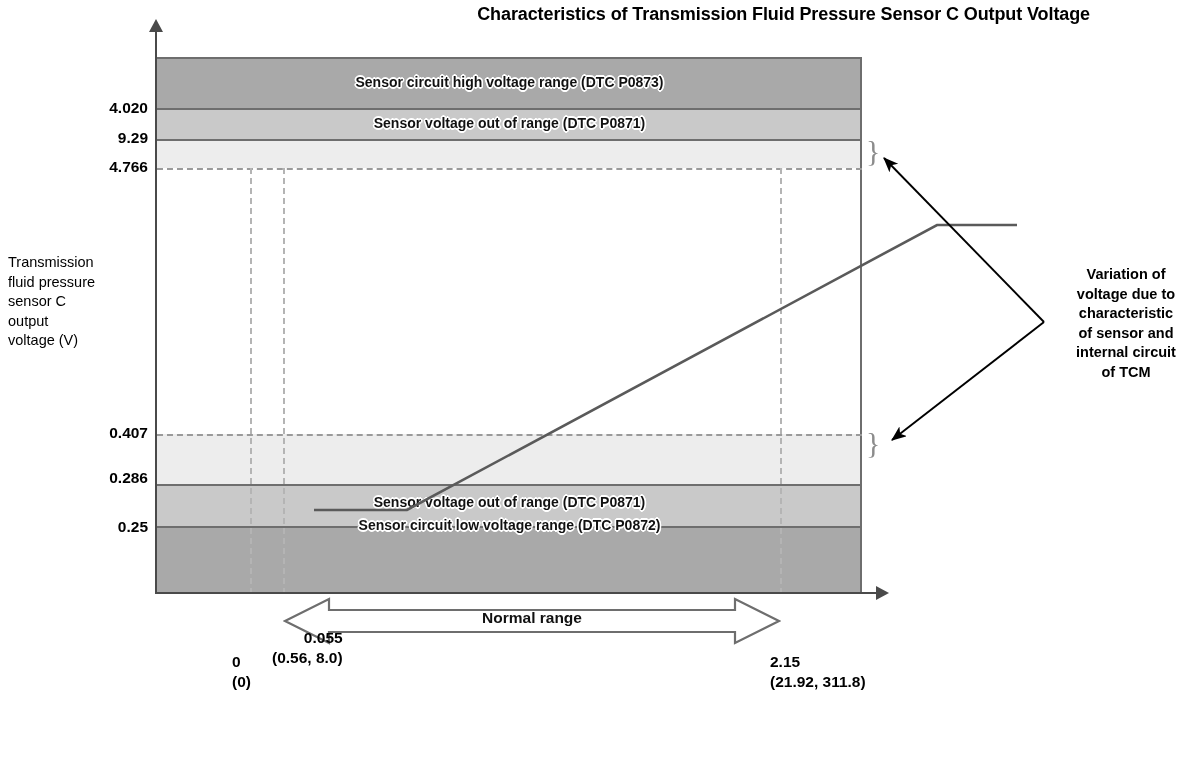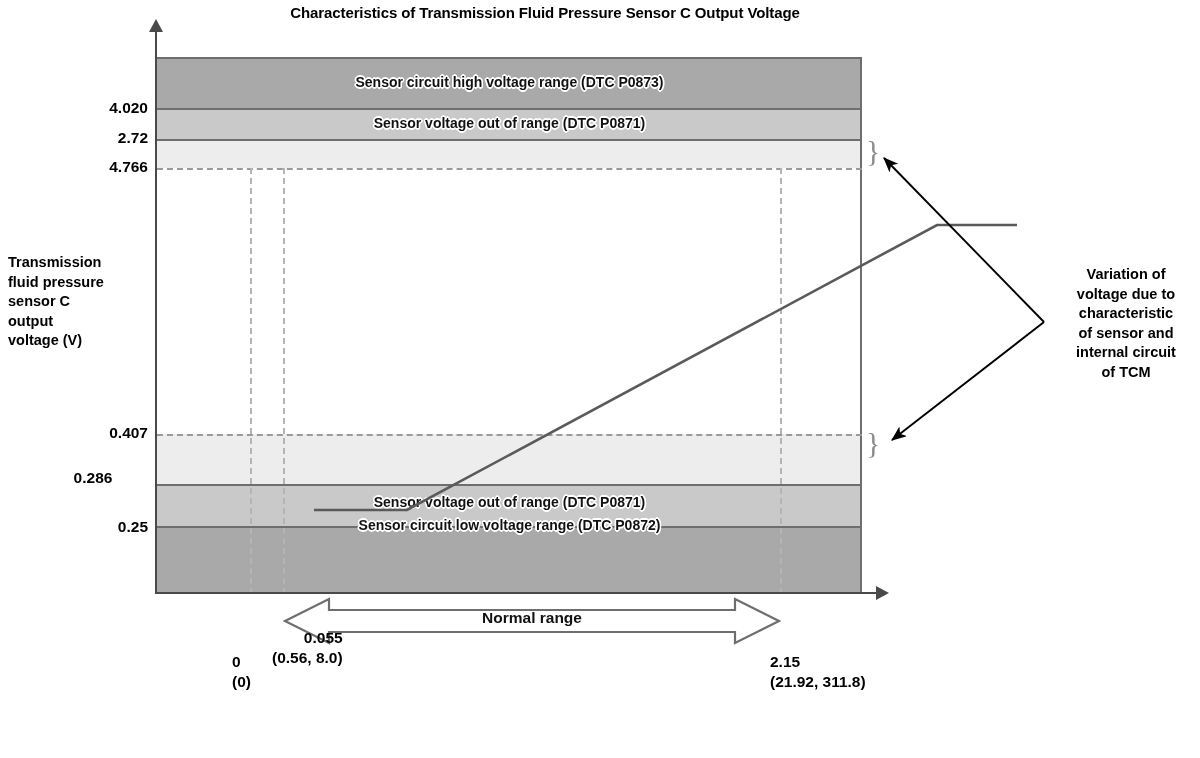--- a/index.html
+++ b/index.html
@@ -10,22 +10,22 @@
     font-family:"Liberation Sans", sans-serif;
     color:#000;
     overflow:hidden;
     position:relative;
   }
   #root{position:absolute;left:0;top:0;width:1200px;height:758px;}
 
   .chart-title{
     position:absolute;
     left:0;top:4px;width:1090px;
-    text-align:center;
-    font-size:15px;font-weight:bold;
+    text-align:right;
+    font-size:18px;font-weight:bold;
     letter-spacing:-0.1px;
   }
 
   
   .plot{
     position:absolute;
     left:157px;top:57px;
     width:705px;height:537px;
     background:#ffffff;
   }
@@ -81,21 +81,21 @@
   .vdash{
     position:absolute;width:0;border-left:2px dashed #b4b4b4;
   }
 
   
   .curve{position:absolute;left:157px;top:57px;width:705px;height:537px;overflow:visible;}
 
   
   .y-caption{
     position:absolute;left:8px;top:253px;width:140px;
-    font-size:14.5px;font-weight:bold;line-height:19.5px;
+    font-size:14.5px;font-weight:normal;line-height:19.5px;
   }
 
   
   .right-annot{
     position:absolute;left:1052px;top:265px;width:148px;
     font-size:14.5px;font-weight:bold;line-height:19.5px;text-align:center;
   }
 
   
   .brace{
@@ -165,24 +165,24 @@
     </svg>
 
   </div>
 
   <div class="y-axis"></div>
   <div class="y-axis-arrow"></div>
   <div class="x-axis"></div>
   <div class="x-axis-arrow"></div>
 
   <div class="ytick" style="top:99px;">4.020</div>
-  <div class="ytick" style="top:129px;">2.72</div>
+  <div class="ytick" style="top:129px;">9.29</div>
   <div class="ytick" style="top:158px;">4.766</div>
   <div class="ytick" style="top:424px;">0.407</div>
-  <div class="ytick" style="top:469px;text-align:center;">0.286</div>
+  <div class="ytick" style="top:469px;">0.286</div>
   <div class="ytick" style="top:518px;">0.25</div>
 
   <div class="y-caption">
     <div>Transmission</div>
     <div>fluid pressure</div>
     <div>sensor C</div>
     <div>output</div>
     <div>voltage (V)</div>
   </div>
 

